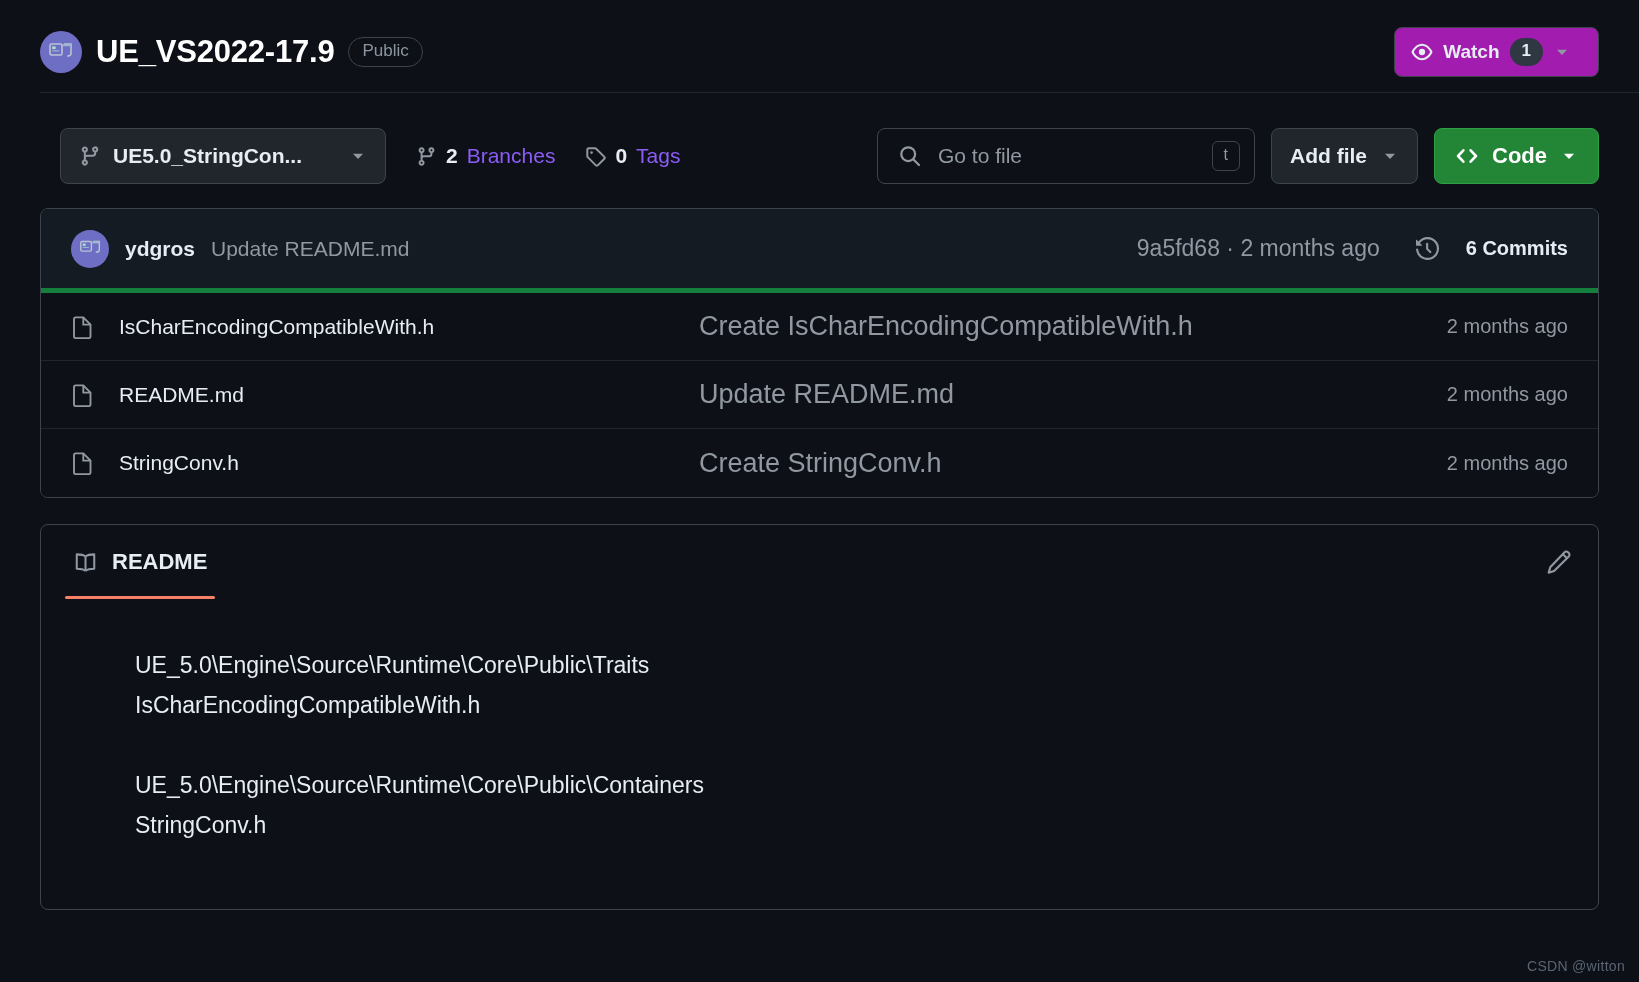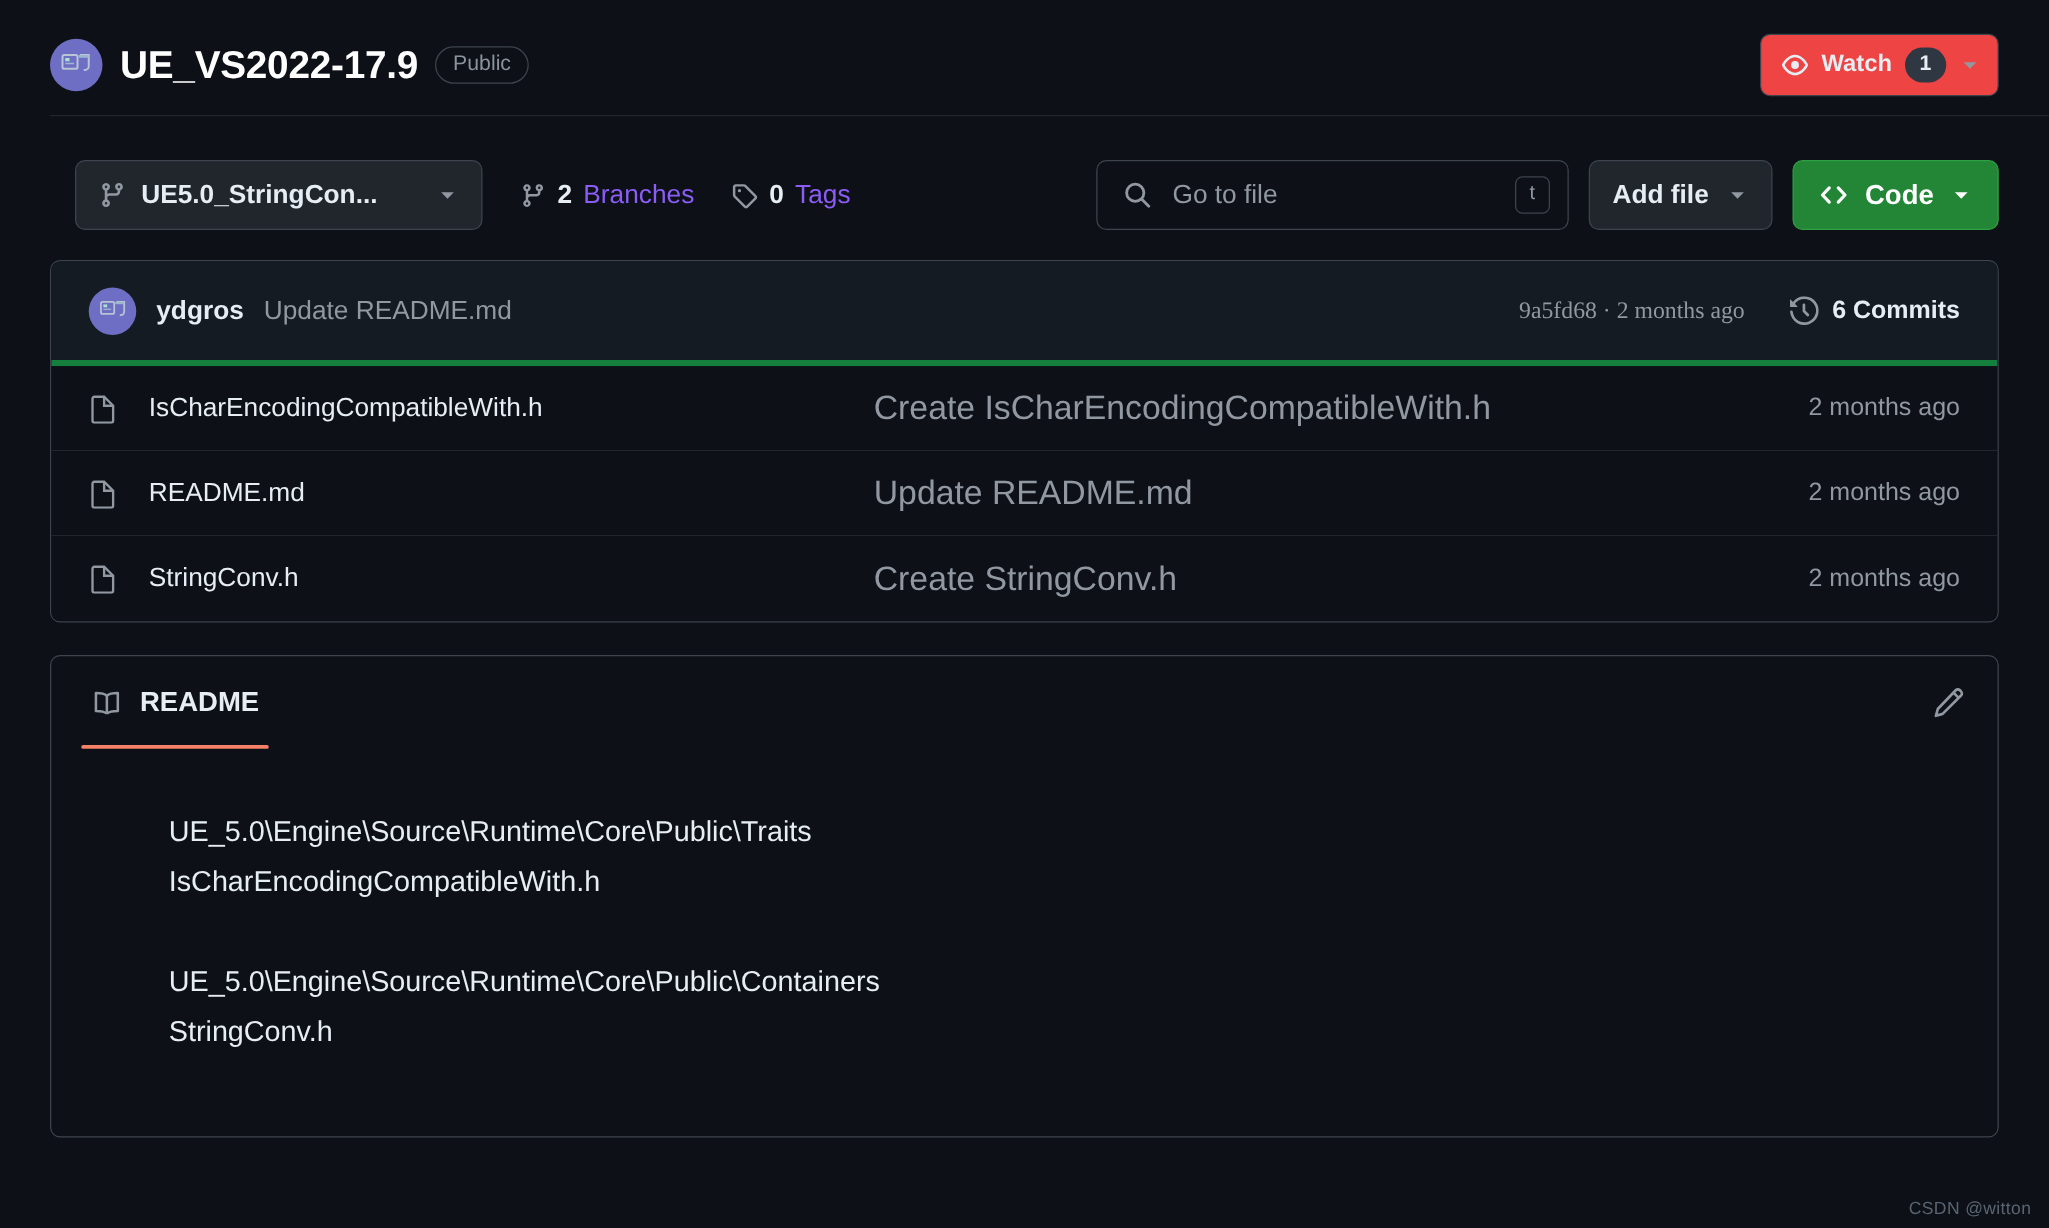--- a/index.html
+++ b/index.html
@@ -65,24 +65,24 @@
   .header-right {
     margin-left: auto;
     display: flex;
     align-items: center;
   }
 
   .watch-btn {
     display: flex;
     align-items: center;
     gap: 10px;
-    background: #ef4444;
+    background: #a21caf;
     border: 1px solid #3d444d;
     border-radius: 8px;
-    padding: 10px 13px 10px 16px;
+    padding: 10px 27px 10px 16px;
     cursor: pointer;
   }
   .watch-label {
     font-size: 19px;
     font-weight: bold;
     color: #e6edf3;
   }
   .count-pill {
     background: #2f3742;
     border-radius: 2em;
@@ -256,28 +256,27 @@
     margin-left: 16px;
     cursor: pointer;
   }
   .commit-right {
     margin-left: auto;
     display: flex;
     align-items: center;
     gap: 36px;
   }
   .commit-meta {
-    font-size: 19px;
+    font-size: 23px;
     color: #9198a1;
-    font-family: Liberation Serif, serif;
   }
   .commits-count {
     display: flex;
     align-items: center;
-    gap: 11px;
+    gap: 27px;
     cursor: pointer;
     justify-content: space-between;
   }
   .commits-count .txt {
     font-size: 20px;
     font-weight: bold;
     color: #e6edf3;
   }
 
   .file-row {

